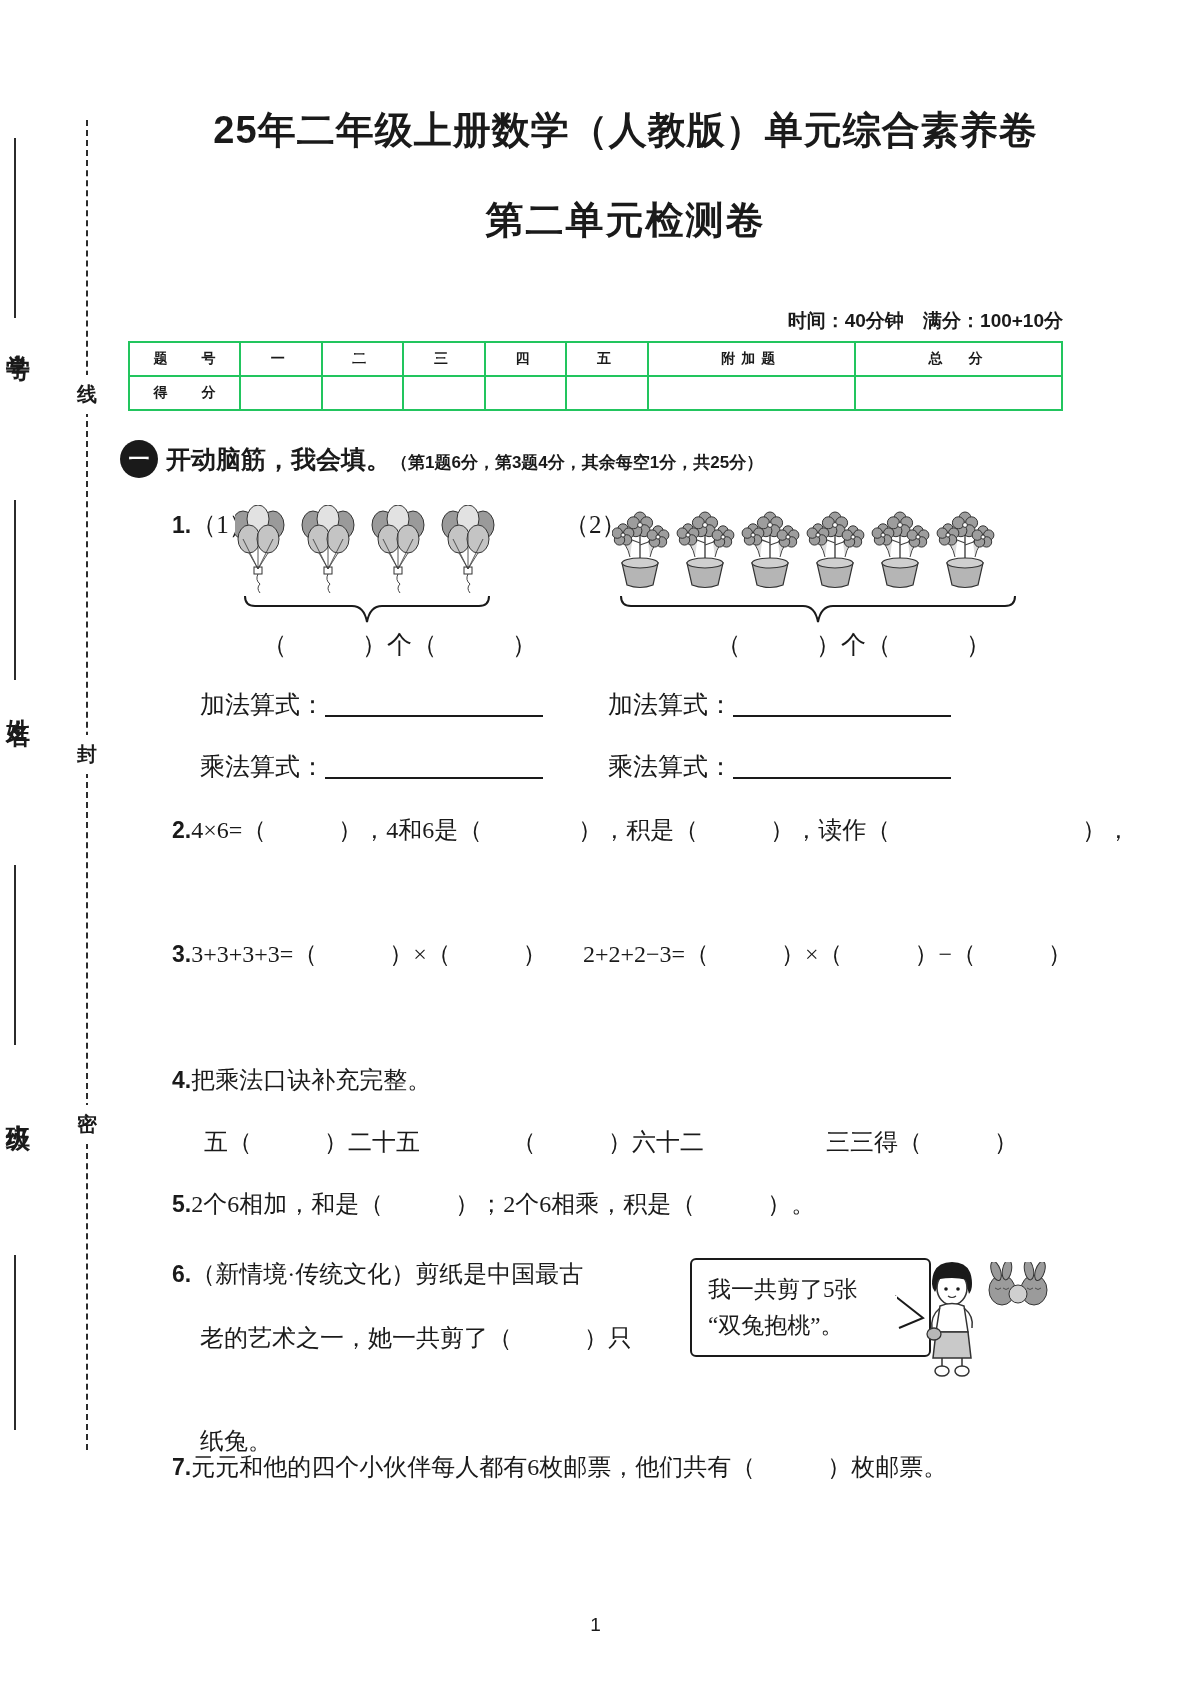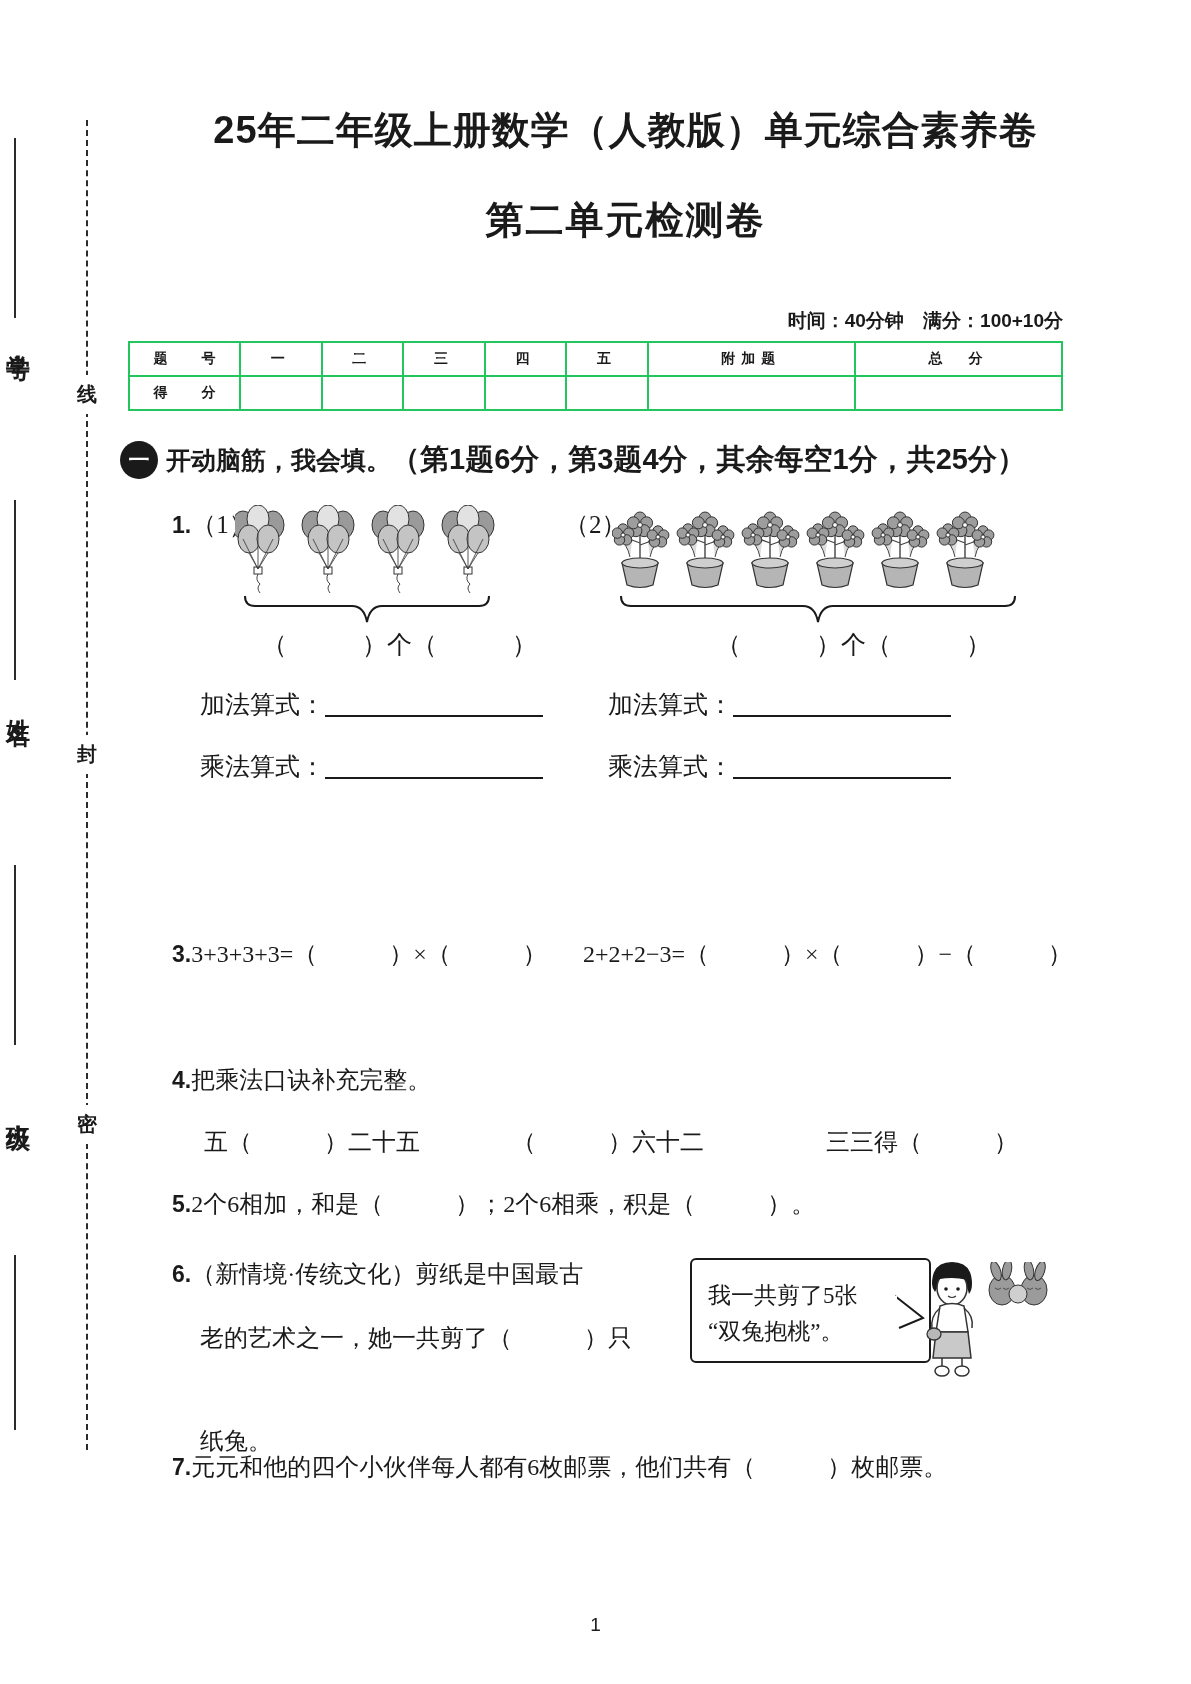--- a/index.html
+++ b/index.html
@@ -88,21 +88,21 @@
     background:#1a1a1a;color:#fff;
     display:flex;align-items:center;justify-content:center;
     font-family:"Liberation Sans","DejaVu Sans",sans-serif;
     font-size:21px;font-weight:bold;
     flex:0 0 auto;margin-right:8px;
   }
   .sec-title{
     font-family:"Liberation Sans","DejaVu Sans",sans-serif;
     font-weight:bold;font-size:25px;letter-spacing:0px;
   }
-  .sec-note{font-size:29px;letter-spacing:0px;}
+  .sec-note{font-size:17px;letter-spacing:0px;}
 
   
   .q{
     position:absolute;
     font-size:24px;
     line-height:1;
     white-space:nowrap;
   }
   .qnum{font-weight:bold;font-family:"Liberation Sans","DejaVu Sans",sans-serif;font-size:23px;}
 
@@ -119,21 +119,21 @@
   .brace{position:absolute;}
 
   .fillrow{position:absolute;font-size:25px;white-space:nowrap;}
 
   
   .bubble{
     position:absolute;
     border:2px solid #1a1a1a;
     border-radius:6px;
     background:#fff;
-    padding:18px 16px 12px 16px;
+    padding:12px 16px 12px 16px;
     font-size:23px;
     line-height:1.55;
     white-space:nowrap;
   }
 
   .pagenum{
     position:absolute;left:0;right:0;bottom:48px;text-align:center;
     font-family:"Liberation Sans","DejaVu Sans",sans-serif;
     font-size:19px;
   }
@@ -284,20 +284,23 @@
   <div class="q" style="left:200px;top:754px;font-size:25px;">
     <span>乘法算式：</span><span class="blank-line" style="width:218px;"></span>
   </div>
   <div class="q" style="left:608px;top:692px;font-size:25px;">
     <span>加法算式：</span><span class="blank-line" style="width:218px;"></span>
   </div>
   <div class="q" style="left:608px;top:754px;font-size:25px;">
     <span>乘法算式：</span><span class="blank-line" style="width:218px;"></span>
   </div>
 
+  <div class="q" style="left:172px;top:818px;">
+    <span class="qnum">2.</span><span>4×6=（　　　），4和6是（　　　　），积是（　　　），读作（　　　　　　　　），</span>
+  </div>
 
   <div class="q" style="left:172px;top:942px;">
     <span class="qnum">3.</span><span>3+3+3+3=（　　　）×（　　　）</span><span style="display:inline-block;width:36px;"></span><span>2+2+2−3=（　　　）×（　　　）−（　　　）</span>
   </div>
 
   <div class="q" style="left:172px;top:1068px;">
     <span class="qnum">4.</span><span>把乘法口诀补充完整。</span>
   </div>
   <div class="q" style="left:204px;top:1130px;">五（　　　）二十五</div>
   <div class="q" style="left:512px;top:1130px;">（　　　）六十二</div>

